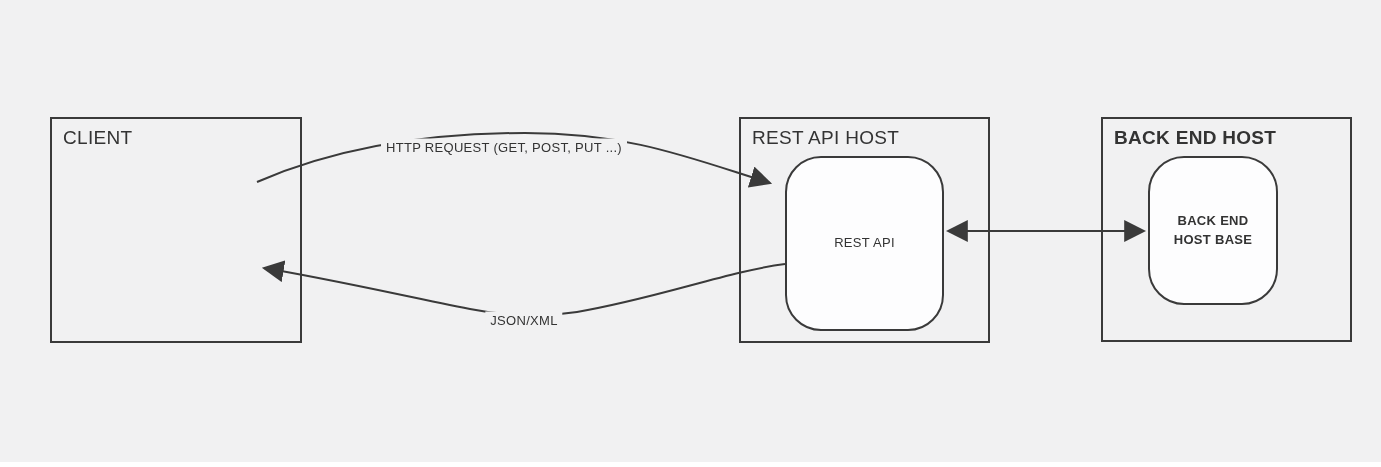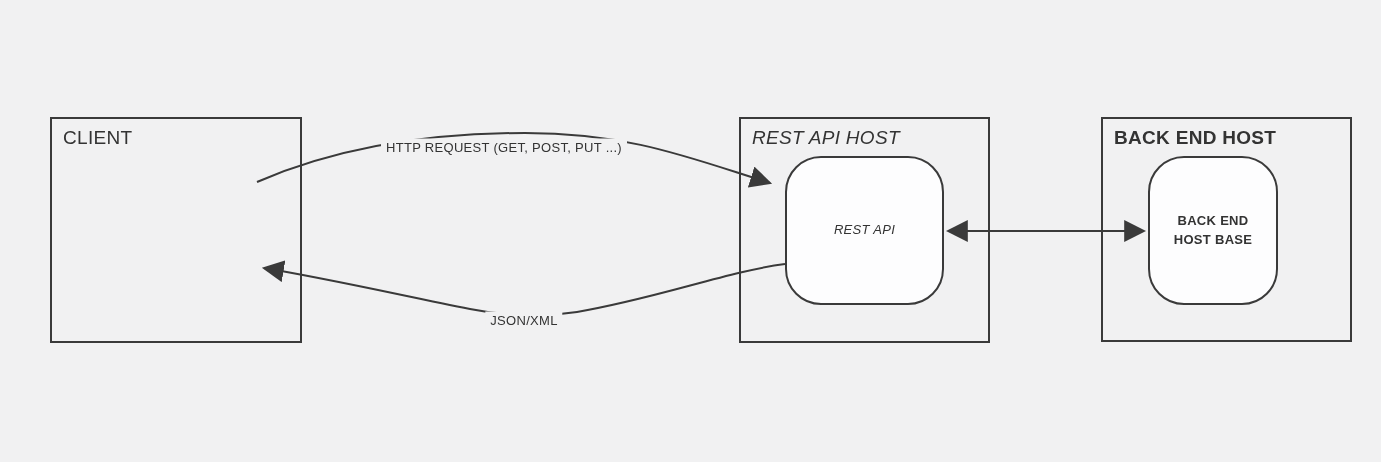--- a/index.html
+++ b/index.html
@@ -17,38 +17,38 @@
     background:var(--background);
     overflow:hidden;
   }
   
   .host{
     position:absolute;
     border:2px solid var(--stroke);
     background:var(--background);
   }
   #host-client{left:50px;top:117px;width:252px;height:226px;}
-  #host-rest{left:739px;top:117px;width:251px;height:226px;font-style:italic;}
+  #host-rest{left:739px;top:117px;width:251px;height:226px;}
   #host-backend{left:1101px;top:117px;width:251px;height:225px;font-weight:bold;}
   .host-label{
     position:absolute;left:11px;top:8px;
     font-size:19px;letter-spacing:.3px;
     color:var(--text);white-space:nowrap;
   }
   
   .node{
     position:absolute;
     border:2px solid var(--stroke);
     border-radius:36px;
     background:var(--node-fill);
     display:flex;flex-direction:column;
     align-items:center;justify-content:center;
   }
   #host-client .node{left:46px;top:37px;width:159px;height:150px;}
-  #host-rest .node{left:44px;top:37px;width:159px;height:149px;}
+  #host-rest .node{left:44px;top:37px;width:159px;height:175px;}
   #host-backend .node{left:45px;top:37px;width:130px;height:149px;}
   .node-line{
     font-size:13px;line-height:18.5px;
     letter-spacing:.3px;text-align:center;
     color:var(--text);white-space:nowrap;
   }
   
   svg.edges{
     position:absolute;left:0;top:0;
     pointer-events:none;

